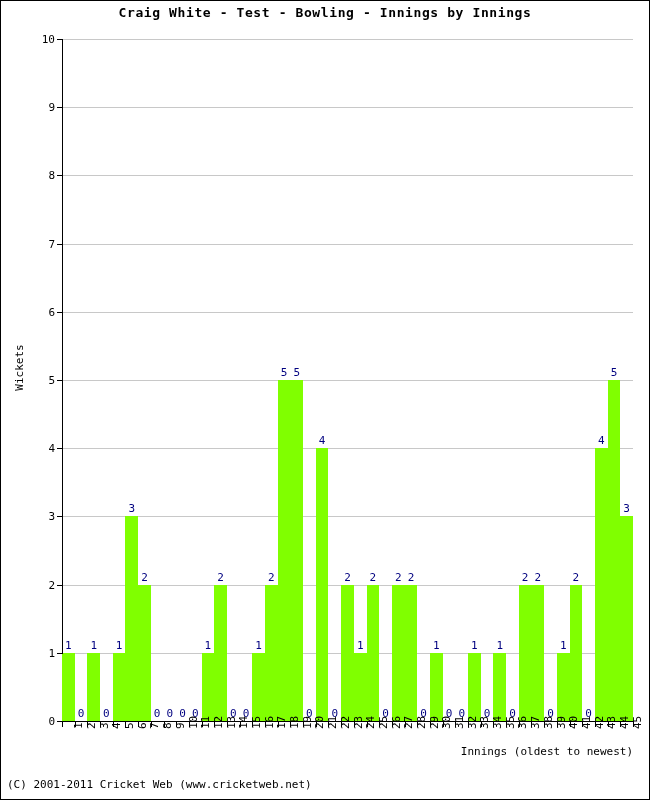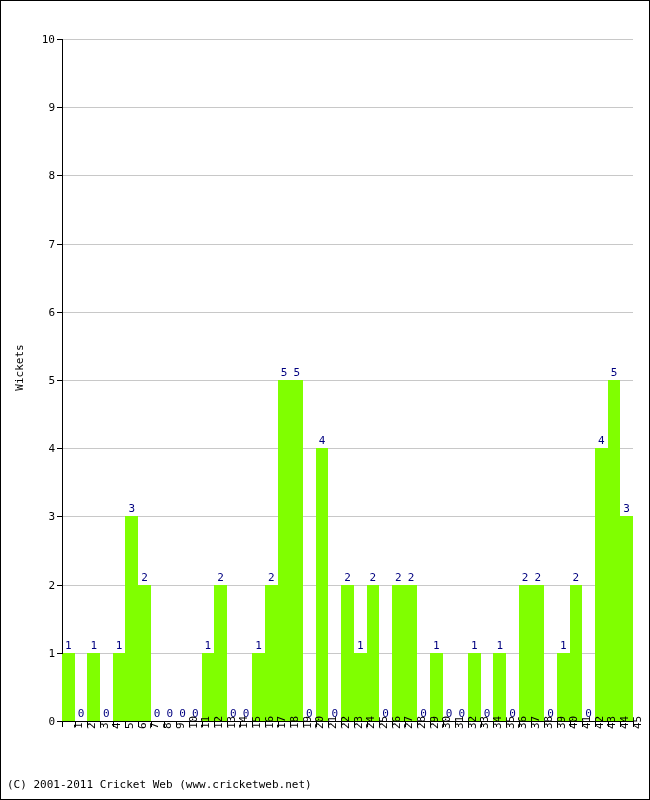--- a/index.html
+++ b/index.html
@@ -153,20 +153,21 @@
     font-size: 11px;
     color: #000000;
     white-space: nowrap;
   }
 </style>
 </head>
 <body>
 
 <div id="page">
 
+  <div id="chart-title">Craig White - Test - Bowling - Innings by Innings</div>
 
   <div id="ytick-labels">
       <div class="ytick-label" style="top: 715px;">0</div>
       <div class="ytick-label" style="top: 646.8px;">1</div>
       <div class="ytick-label" style="top: 578.6px;">2</div>
       <div class="ytick-label" style="top: 510.4px;">3</div>
       <div class="ytick-label" style="top: 442.2px;">4</div>
       <div class="ytick-label" style="top: 374px;">5</div>
       <div class="ytick-label" style="top: 305.8px;">6</div>
       <div class="ytick-label" style="top: 237.6px;">7</div>
@@ -347,20 +348,21 @@
       <div class="bar-slot" style="left: 545.622px; width: 12.6889px; height: 682px;">
         <div class="bar-rect" style="height: 341px;"></div>
         <div class="bar-value" style="bottom: 343px;">5</div>
       </div>
       <div class="bar-slot" style="left: 558.311px; width: 12.6889px; height: 682px;">
         <div class="bar-rect" style="height: 204.6px;"></div>
         <div class="bar-value" style="bottom: 206.6px;">3</div>
       </div>
     </div>
 
+  <div id="x-axis-title">Innings (oldest to newest)</div>
 
   <div id="footer-note">(C) 2001-2011 Cricket Web (www.cricketweb.net)</div>
 
 <div class="ytick-mark" style="top: 720px;"></div>
     <div class="ytick-mark" style="top: 651.8px;"></div>
     <div class="ytick-mark" style="top: 583.6px;"></div>
     <div class="ytick-mark" style="top: 515.4px;"></div>
     <div class="ytick-mark" style="top: 447.2px;"></div>
     <div class="ytick-mark" style="top: 379px;"></div>
     <div class="ytick-mark" style="top: 310.8px;"></div>

